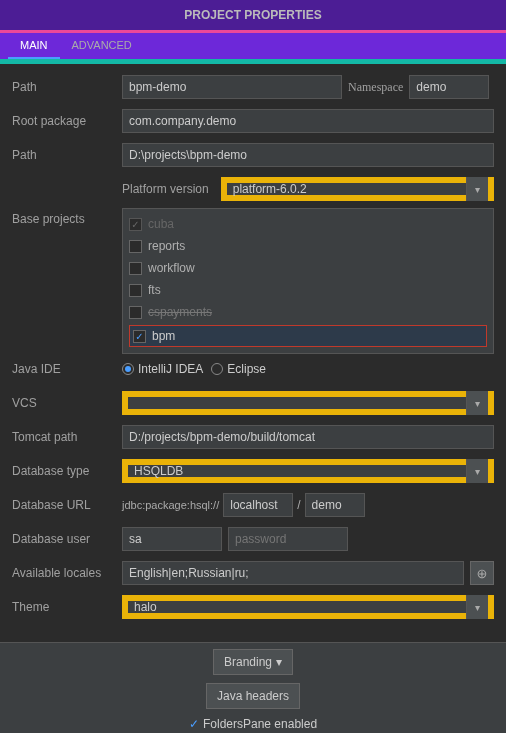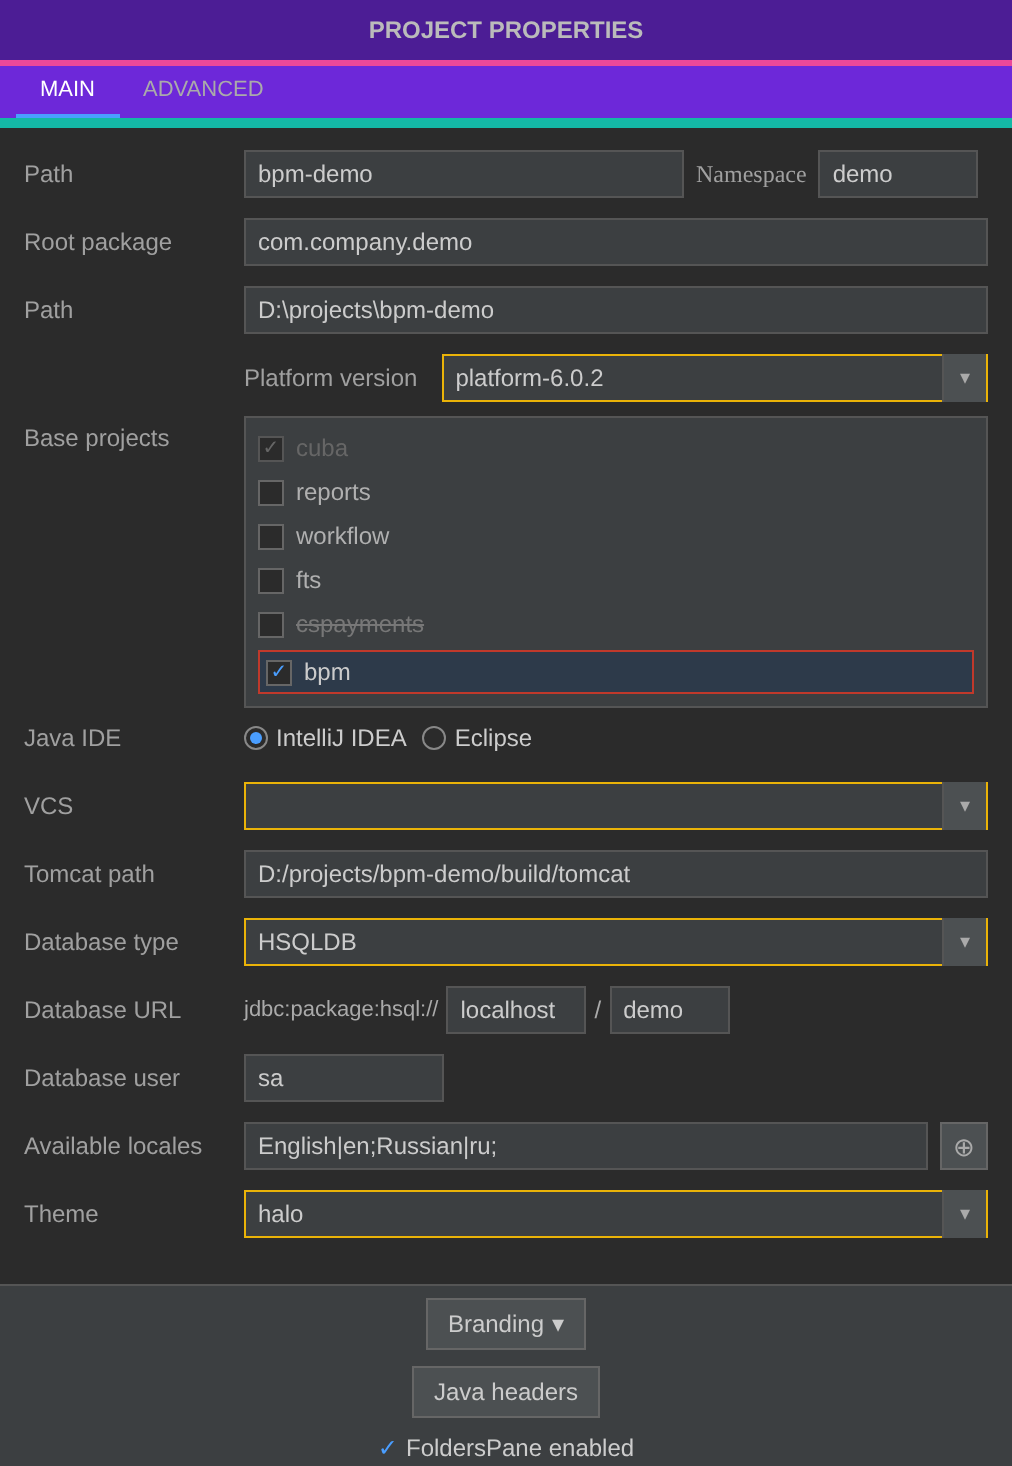--- a/index.html
+++ b/index.html
@@ -68,21 +68,21 @@
       font-size: 12px;
       height: 24px;
     }
     .text-input.full { width: 100%; }
     .text-input.wide { width: 220px; }
     .text-input.small { width: 80px; }
     .select-wrapper {
       display: flex;
       align-items: center;
       background: #3c3f41;
-      border: 1px solid #eab308;
+      border: 6px solid #eab308;
       height: 24px;
       flex: 1;
     }
     .select-wrapper .select-text {
       flex: 1;
       padding: 0 6px;
       color: #cccccc;
       font-size: 12px;
       line-height: 24px;
     }
@@ -368,20 +368,21 @@
       <input class="text-input" type="text" style="width: 70px;" value="localhost">
       <span class="slash">/</span>
       <input class="text-input" type="text" style="width: 60px;" value="demo">
     </div>
   </div>
 
   <div class="row">
     <div class="label">Database user</div>
     <div class="field-container">
       <input class="text-input" type="text" style="width: 100px;" value="sa">
+      <input class="text-input" type="password" style="width: 120px;" placeholder="password">
     </div>
   </div>
 
   <div class="row">
     <div class="label">Available locales</div>
     <div class="field-container">
       <input class="text-input" type="text" style="flex: 1 1 0%;" value="English|en;Russian|ru;">
       <div class="globe-btn">⊕</div>
     </div>
   </div>

